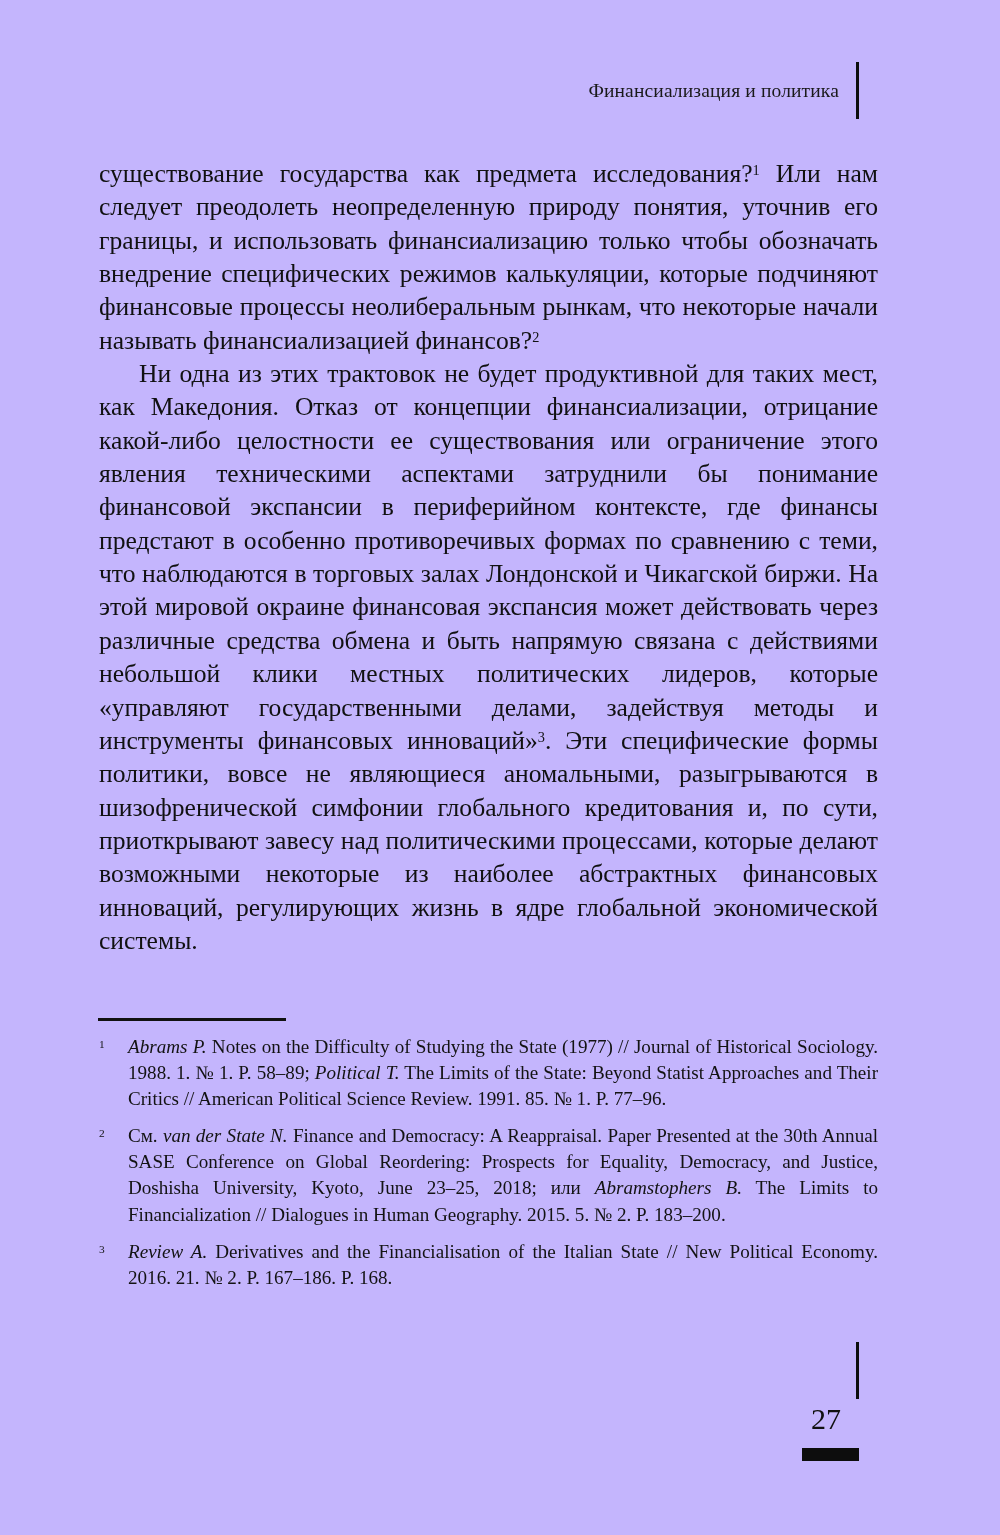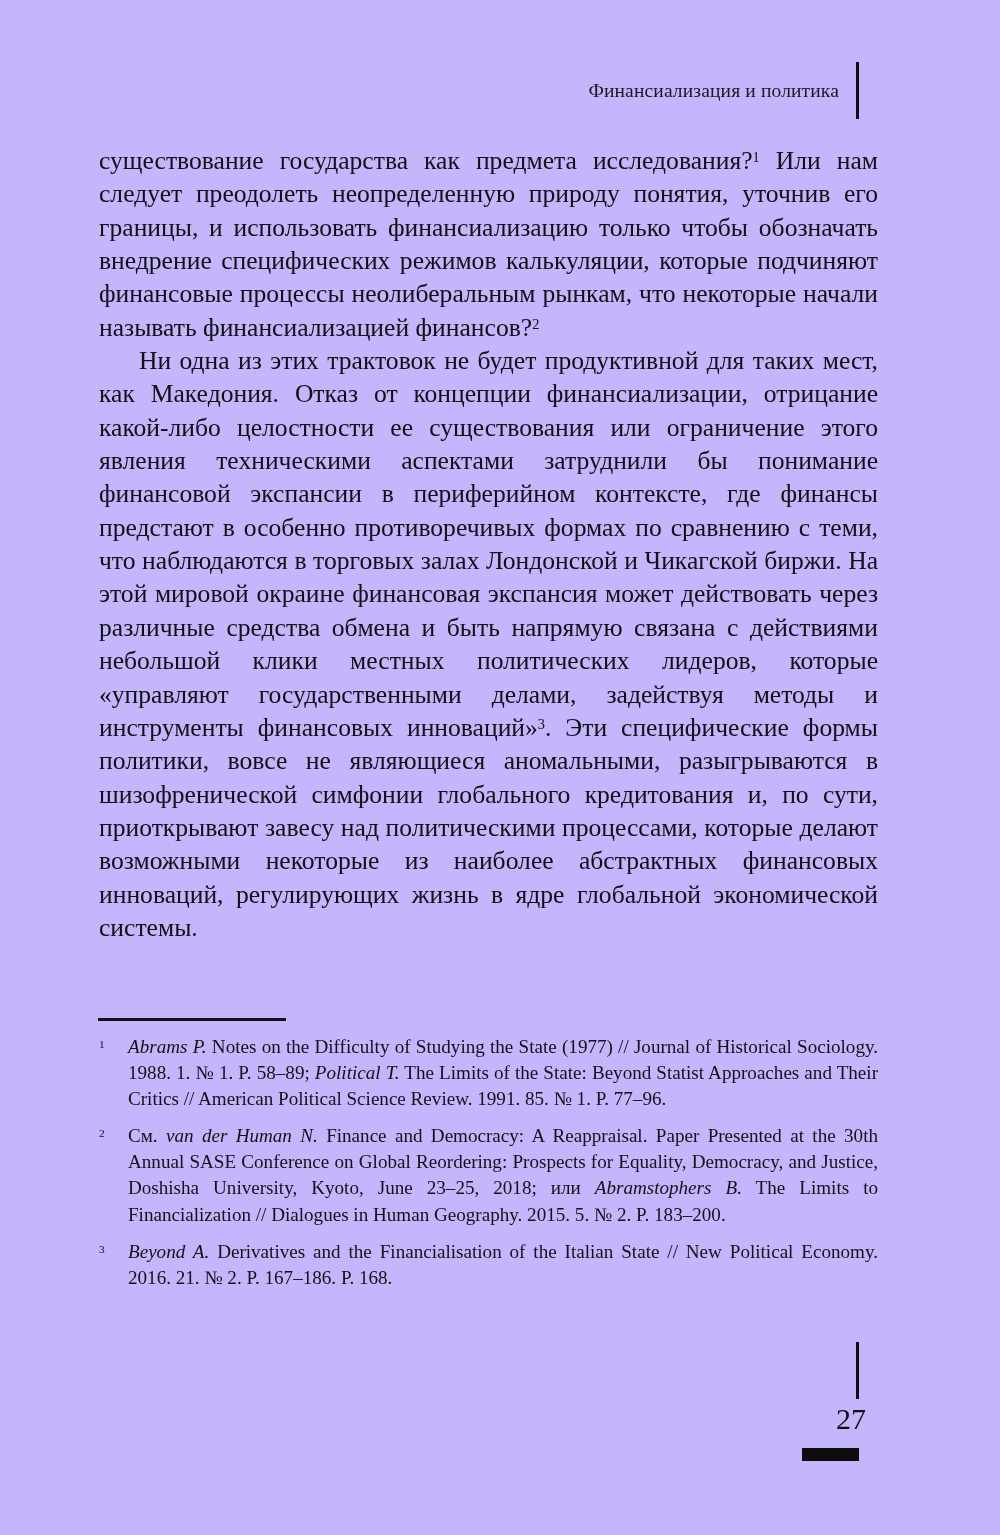--- a/index.html
+++ b/index.html
@@ -47,21 +47,21 @@
     top: 62px;
     width: 3px;
     height: 57px;
     background: #0d0d0d;
   }
 
   
   .body-block {
     position: absolute;
     left: 99px;
-    top: 144px;
+    top: 157px;
     width: 779px;
   }
   .para {
     margin: 0;
     font-size: 25.6px;
     line-height: 33.35px;
     text-align: justify;
     text-justify: inter-word;
     color: #111111;
     hyphens: manual;
@@ -123,21 +123,21 @@
     top: 1342px;
     width: 3px;
     height: 57px;
     background: #0d0d0d;
   }
   .folio-number {
     position: absolute;
     left: 786px;
     top: 1399px;
     width: 80px;
-    text-align: right;
+    text-align: center;
     font-size: 30px;
     line-height: 40px;
     color: #111111;
   }
   .folio-bar {
     position: absolute;
     left: 802px;
     top: 1448px;
     width: 57px;
     height: 13px;
@@ -161,25 +161,25 @@
 
   <div class="footnote-rule"></div>
 
   <div class="footnotes">
     <p class="footnote">
       <span class="footnote-marker">1</span>
       <span class="footnote-text"><i>Abrams P.</i> Notes on the Difficulty of Studying the State (1977) // Journal of Historical Sociology. 1988. 1. № 1. P. 58–89; <i>Political T.</i> The Limits of the State: Beyond Statist Approaches and Their Critics // American Political Science Review. 1991. 85. № 1. P. 77–96.</span>
     </p>
     <p class="footnote">
       <span class="footnote-marker">2</span>
-      <span class="footnote-text">См. <i>van der Human N.</i> Finance and Democracy: A Reappraisal. Paper Presented at the 30th Annual SASE Conference on Global Reordering: Prospects for Equality, Democracy, and Justice, Doshisha University, Kyoto, June 23–25, 2018; или <i>Abrams­tophers B.</i> The Limits to Financialization // Dialogues in Human Geography. 2015. 5. № 2. P. 183–200.</span>
+      <span class="footnote-text">См. <i>van der State N.</i> Finance and Democracy: A Reappraisal. Paper Presented at the 30th Annual SASE Conference on Global Reordering: Prospects for Equality, Democracy, and Justice, Doshisha University, Kyoto, June 23–25, 2018; или <i>Abrams­tophers B.</i> The Limits to Financialization // Dialogues in Human Geography. 2015. 5. № 2. P. 183–200.</span>
     </p>
     <p class="footnote">
       <span class="footnote-marker">3</span>
-      <span class="footnote-text"><i>Beyond A.</i> Derivatives and the Financialisation of the Italian State // New Political Economy. 2016. 21. № 2. P. 167–186. P. 168.</span>
+      <span class="footnote-text"><i>Review A.</i> Derivatives and the Financialisation of the Italian State // New Political Economy. 2016. 21. № 2. P. 167–186. P. 168.</span>
     </p>
   </div>
 
   <div class="folio-rule"></div>
   <div class="folio-number">27</div>
   <div class="folio-bar"></div>
 
 </div>
 
 </body></html>

